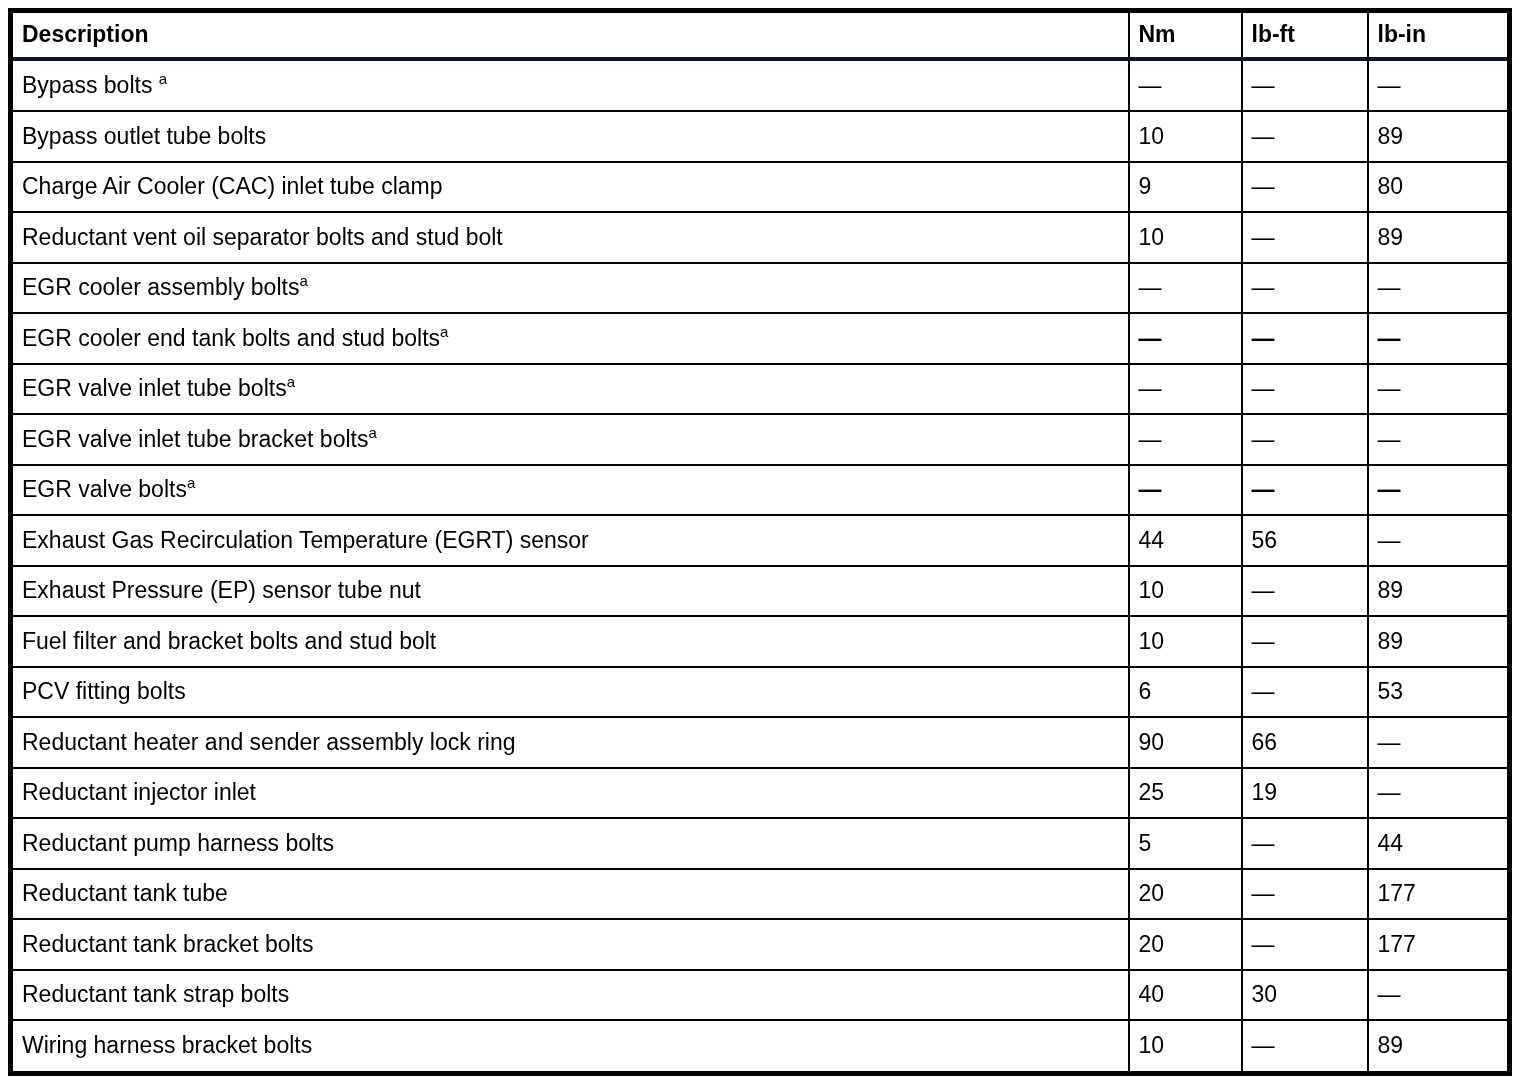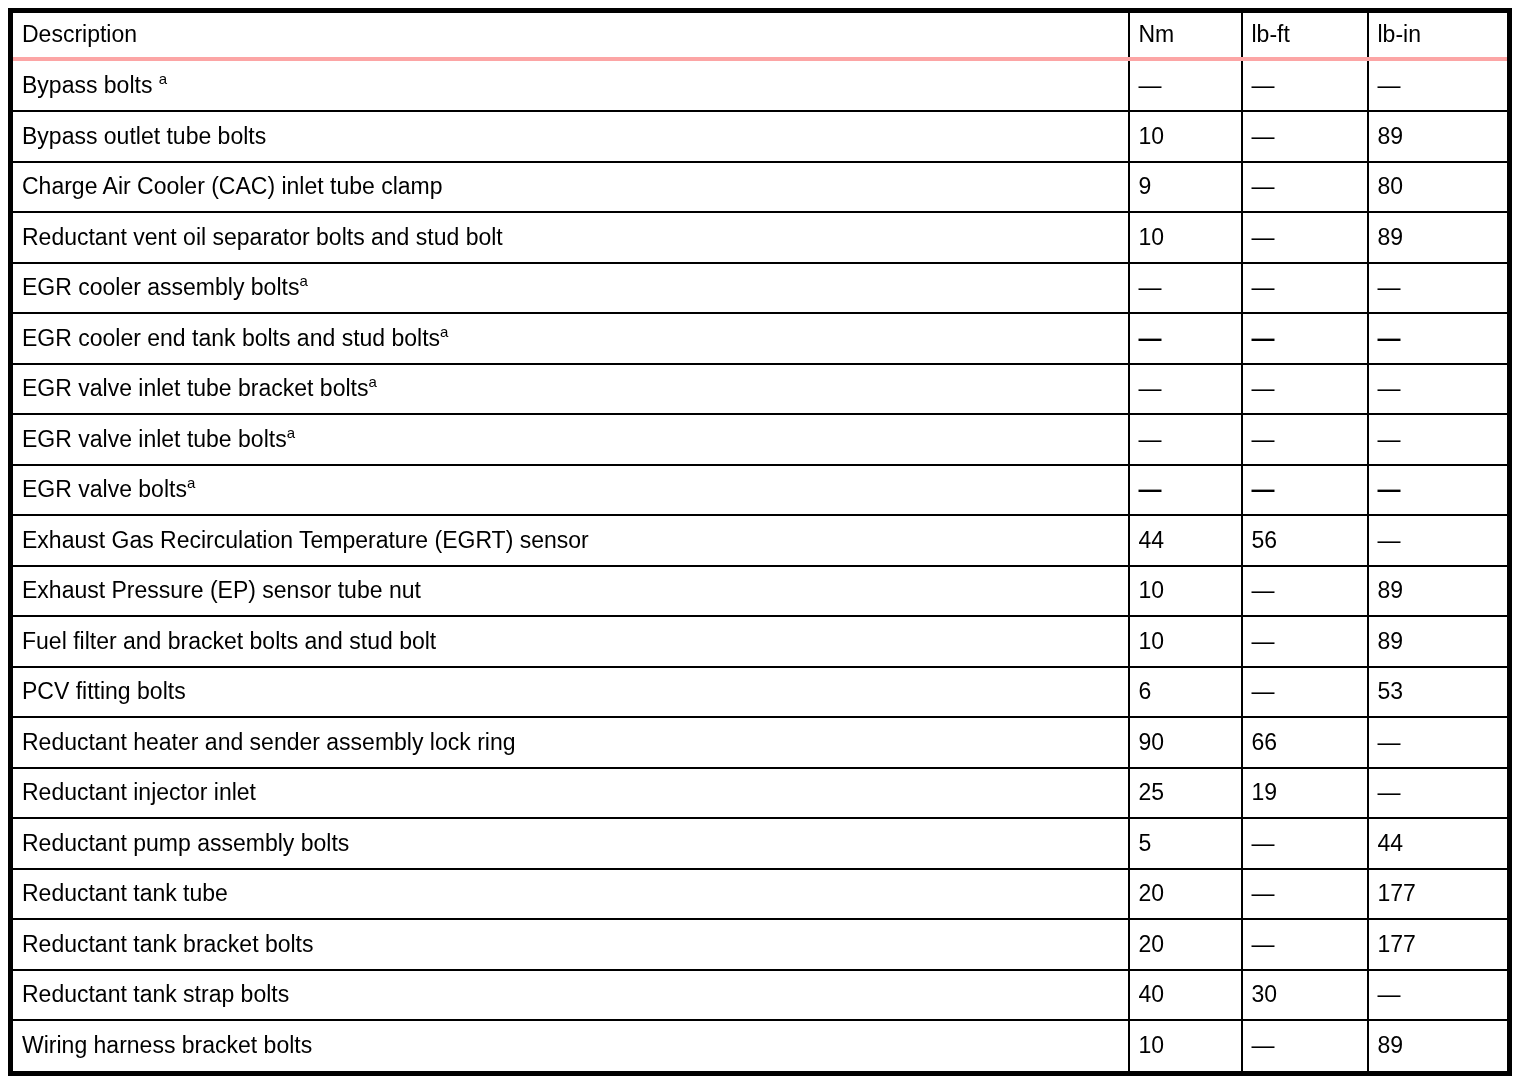--- a/index.html
+++ b/index.html
@@ -31,22 +31,22 @@
     border: 2px solid #000000;
     padding: 0 6px 0 9px;
     text-align: left;
     vertical-align: middle;
     font-size: 23px;
     line-height: 1.1;
     overflow: hidden;
     white-space: nowrap;
   }
   thead th {
-    font-weight: normal;
-    border-bottom: 4px solid #fca5a5;
+    font-weight: bold;
+    border-bottom: 4px solid #0f172a;
     height: 44px;
   }
   td sup {
     font-size: 15px;
     line-height: 0;
     vertical-align: super;
   }
   td.em {
     font-weight: bold;
   }
@@ -100,27 +100,27 @@
         <td>—</td>
         <td>—</td>
       </tr>
       <tr>
         <td><span>EGR cooler end tank bolts and stud bolts</span><sup>a</sup></td>
         <td class="em">—</td>
         <td class="em">—</td>
         <td class="em">—</td>
       </tr>
       <tr>
-        <td><span>EGR valve inlet tube bracket bolts</span><sup>a</sup></td>
+        <td><span>EGR valve inlet tube bolts</span><sup>a</sup></td>
         <td>—</td>
         <td>—</td>
         <td>—</td>
       </tr>
       <tr>
-        <td><span>EGR valve inlet tube bolts</span><sup>a</sup></td>
+        <td><span>EGR valve inlet tube bracket bolts</span><sup>a</sup></td>
         <td>—</td>
         <td>—</td>
         <td>—</td>
       </tr>
       <tr>
         <td><span>EGR valve bolts</span><sup>a</sup></td>
         <td class="em">—</td>
         <td class="em">—</td>
         <td class="em">—</td>
       </tr>
@@ -154,21 +154,21 @@
         <td>66</td>
         <td>—</td>
       </tr>
       <tr>
         <td><span>Reductant injector inlet</span></td>
         <td>25</td>
         <td>19</td>
         <td>—</td>
       </tr>
       <tr>
-        <td><span>Reductant pump assembly bolts</span></td>
+        <td><span>Reductant pump harness bolts</span></td>
         <td>5</td>
         <td>—</td>
         <td>44</td>
       </tr>
       <tr>
         <td><span>Reductant tank tube</span></td>
         <td>20</td>
         <td>—</td>
         <td>177</td>
       </tr>

